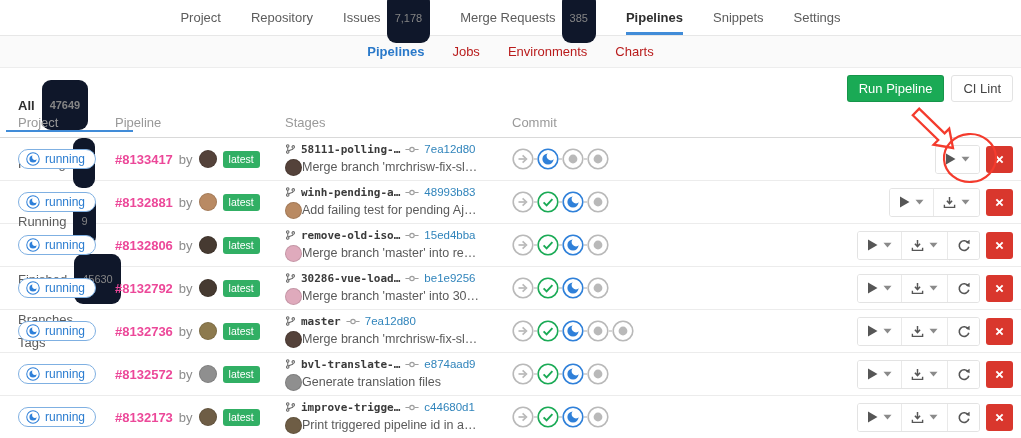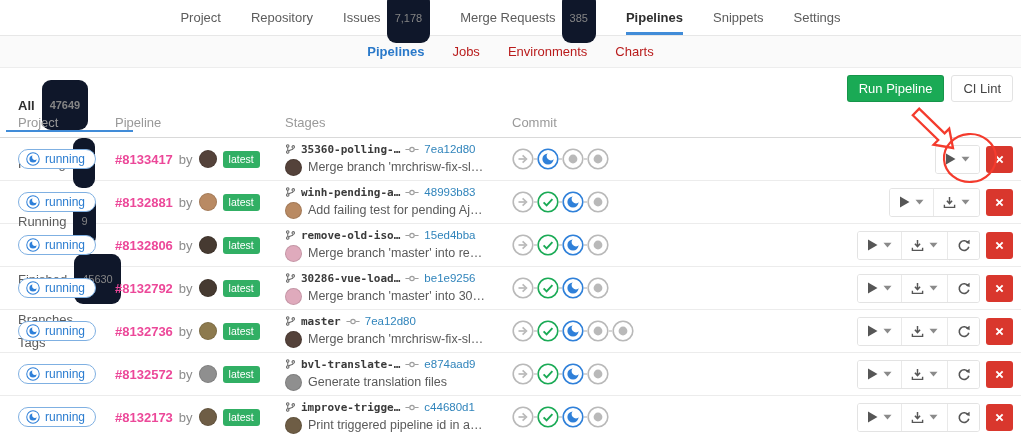--- a/index.html
+++ b/index.html
@@ -40,21 +40,21 @@
   .pcell { display:flex; align-items:center; gap:6px; }
   .pid { color:#ec4899; cursor:pointer;font-weight:bold; }
   .by { color:#8c8c8c; }
   .avatar { width:18px; height:18px; border-radius:50%; display:inline-block; box-shadow:inset 0 0 0 1px rgba(0,0,0,.12); flex:none; }
   .latest { color:#fff; font-size:10.5px; border-radius:3px; padding:2px 6px 3px; cursor:default; }
 
   .commit-cell { overflow:hidden; font-size:12.5px; }
   .cline1 { display:flex; align-items:center; gap:5px; margin-bottom:3px; }
   .branch { font-family:"DejaVu Sans Mono", monospace; font-weight:700; font-size:11px; color:#3a3a3a; cursor:pointer; white-space:nowrap; }
   .sha { font-family:Liberation Sans, sans-serif; font-size:11.5px; color:#3084bb; cursor:pointer; }
-  .cline2 { display:flex; align-items:center; gap:6px; }
+  .cline2 { display:flex; align-items:center; gap:0; }
   .cline2 .avatar { width:17px; height:17px; }
   .msg { white-space:nowrap; overflow:hidden; color:#5a5a5a; cursor:pointer; }
 
   .stages { display:flex; align-items:center; }
   .stage { width:22px; height:22px; display:block; cursor:pointer; flex:none; }
   .connector { width:3px; height:2px; background:#d6d6d6; flex:none; }
 
   .actions { display:flex; justify-content:flex-end; align-items:center; gap:6px; }
   .btn-group { display:flex; border:1px solid #e3e3e3; border-radius:3px; overflow:hidden; background:#fff; }
   .abtn { display:flex; align-items:center; gap:5px; padding:0 9px; height:27px; background:#fff; border:none;
@@ -165,21 +165,21 @@
       <span class="latest" style="background:#31af64">latest</span>
     </div>
     <div class="commit-cell">
       <div class="cline1">
         <svg width="11" height="12" viewBox="0 0 14 14">
             <circle cx="3.5" cy="3.3" r="1.6" fill="none" stroke="#666" stroke-width="1.3"></circle>
             <circle cx="3.5" cy="10.7" r="1.6" fill="none" stroke="#666" stroke-width="1.3"></circle>
             <circle cx="10.5" cy="4.3" r="1.6" fill="none" stroke="#666" stroke-width="1.3"></circle>
             <path d="M3.5 4.9 V9.1 M10.5 5.9 C10.5 8.6 5.6 8 4.6 9.6" fill="none" stroke="#666" stroke-width="1.3"></path>
           </svg>
-        <span class="branch">35360-polling-…</span>
+        <span class="branch">58111-polling-…</span>
         <svg width="14" height="9" viewBox="0 0 16 10">
             <circle cx="8" cy="5" r="2.5" fill="none" stroke="#9e9e9e" stroke-width="1.4"></circle>
             <path d="M0.5 5 H5 M11 5 H15.5" stroke="#9e9e9e" stroke-width="1.4"></path>
           </svg>
         <a class="sha">7ea12d80</a>
       </div>
       <div class="cline2">
         <span class="avatar" style="background:#54423a"></span>
         <a class="msg">Merge branch 'mrchrisw-fix-sl…</a>
       </div>

